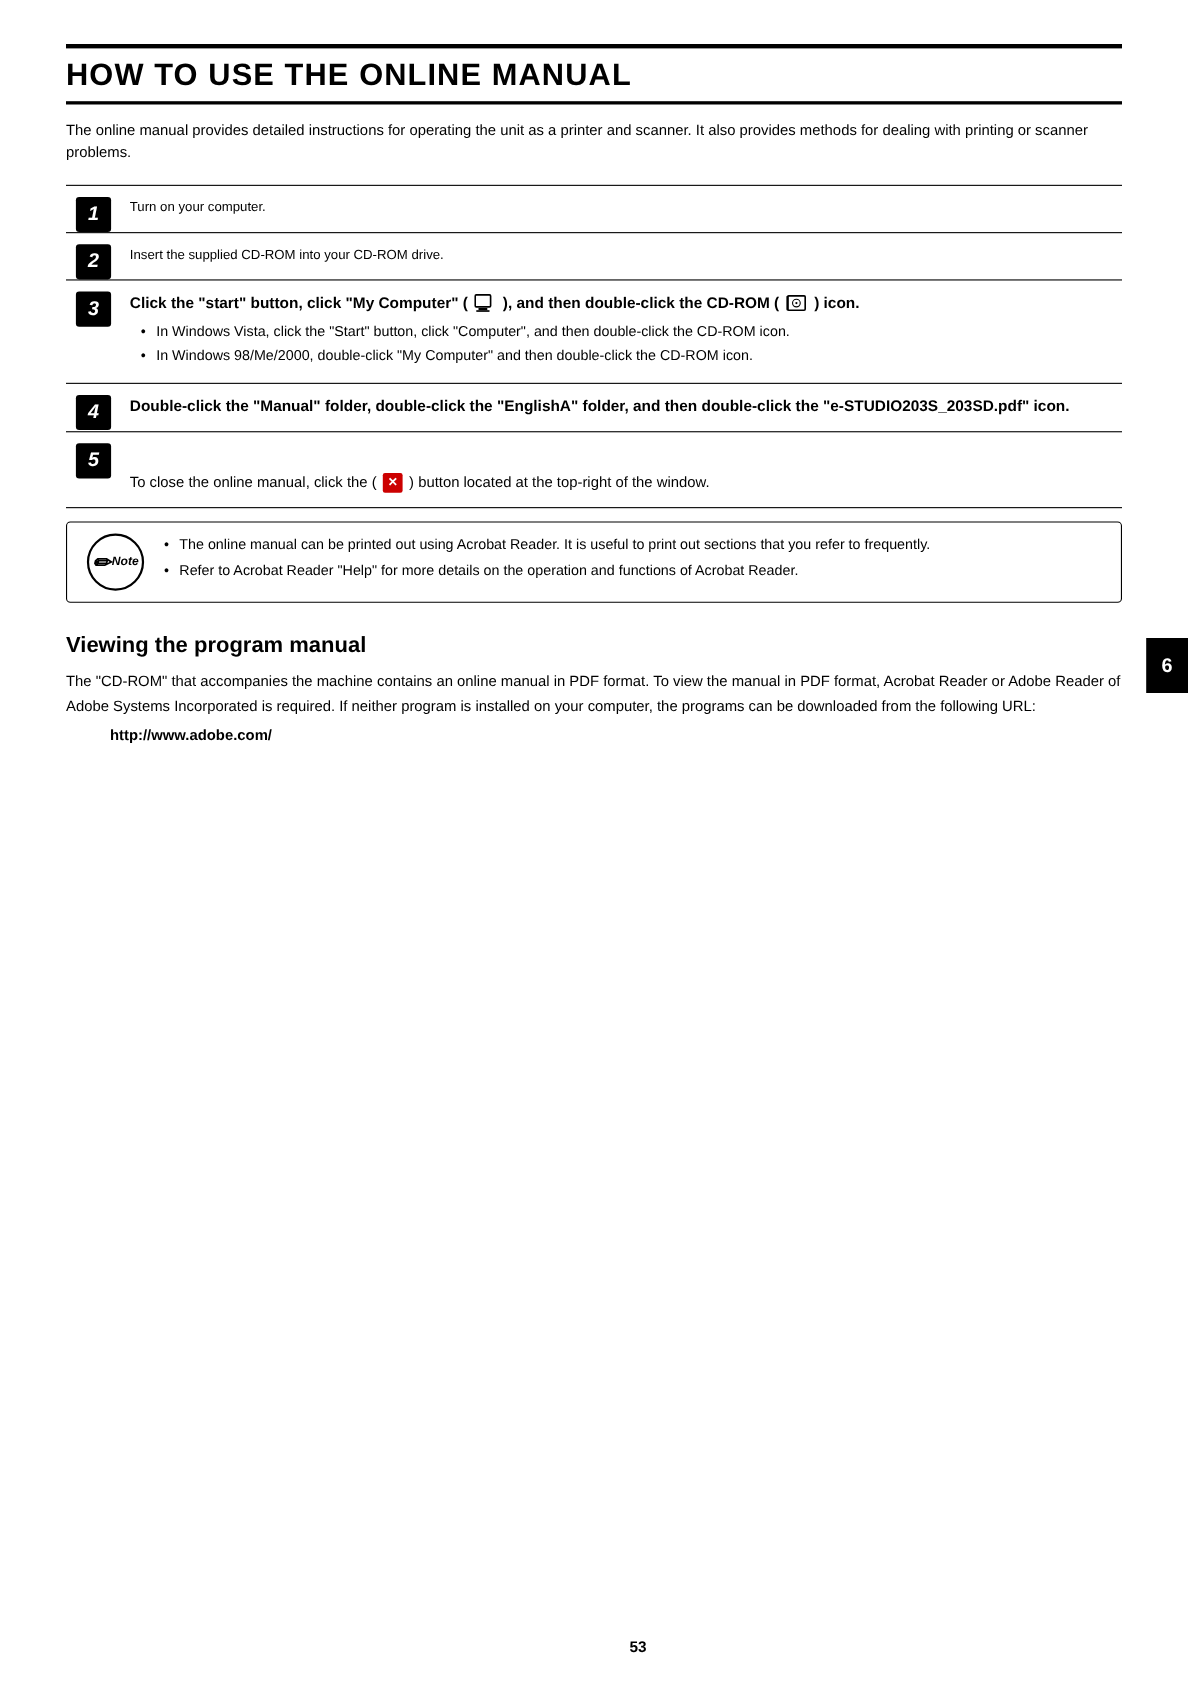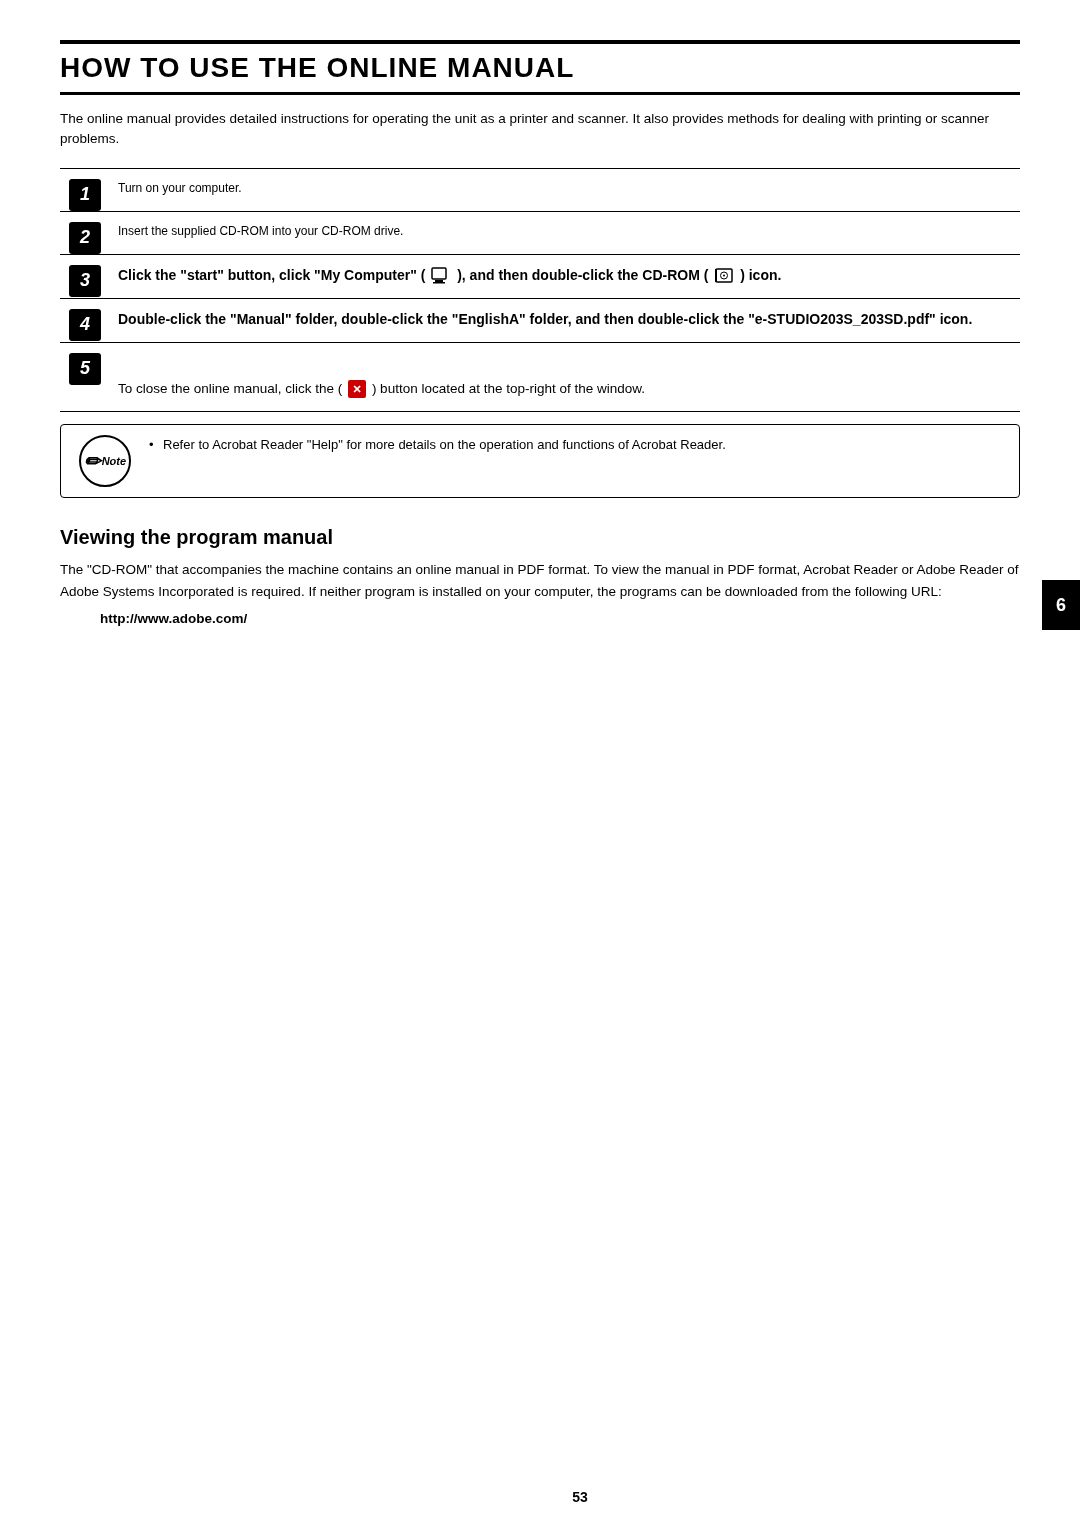--- a/index.html
+++ b/index.html
@@ -309,20 +309,24 @@
         <span class="cd-icon">
           <svg width="20" height="20" viewBox="0 0 20 20" style="vertical-align:middle;">
             <rect x="2" y="3" width="16" height="13" rx="1" fill="none" stroke="#000" stroke-width="1.5"></rect>
             <circle cx="10" cy="9.5" r="3.5" fill="none" stroke="#000" stroke-width="1"></circle>
             <circle cx="10" cy="9.5" r="1" fill="#000"></circle>
             <rect x="1" y="3" width="2" height="13" fill="#000" rx="0.5"></rect>
           </svg>
         </span>
         ) icon.
       </span>
+      <ul class="bullet-list">
+        <li>In Windows Vista, click the "Start" button, click "Computer", and then double-click the CD-ROM icon.</li>
+        <li>In Windows 98/Me/2000, double-click "My Computer" and then double-click the CD-ROM icon.</li>
+      </ul>
     </div>
   </div>
 
   <div class="step-row">
     <div class="step-number-box">
       <div class="step-number">4</div>
     </div>
     <div class="step-content">
       <span class="step-title-large">Double-click the "Manual" folder, double-click the "EnglishA" folder, and then double-click the "e-STUDIO203S_203SD.pdf" icon.</span>
     </div>
@@ -345,20 +349,21 @@
 
 <div class="note-box">
   <div class="note-label">
     <div class="note-icon-circle">
       <span style="font-size:20px;">✏</span>
       <span style="font-size:11px;font-style:italic;font-weight:700;text-align:right;">Note</span>
     </div>
   </div>
   <div class="note-content">
     <ul class="note-bullets">
+      <li>The online manual can be printed out using Acrobat Reader. It is useful to print out sections that you refer to frequently.</li>
       <li>Refer to Acrobat Reader "Help" for more details on the operation and functions of Acrobat Reader.</li>
     </ul>
   </div>
 </div>
 
 <h2 class="section-heading">Viewing the program manual</h2>
 <p class="section-text">The "CD-ROM" that accompanies the machine contains an online manual in PDF format. To view the manual in PDF format, Acrobat Reader or Adobe Reader of Adobe Systems Incorporated is required. If neither program is installed on your computer, the programs can be downloaded from the following URL:</p>
 <span class="url-link">http://www.adobe.com/</span>
 
 <div style="position:absolute; right:0; top:580px;">

